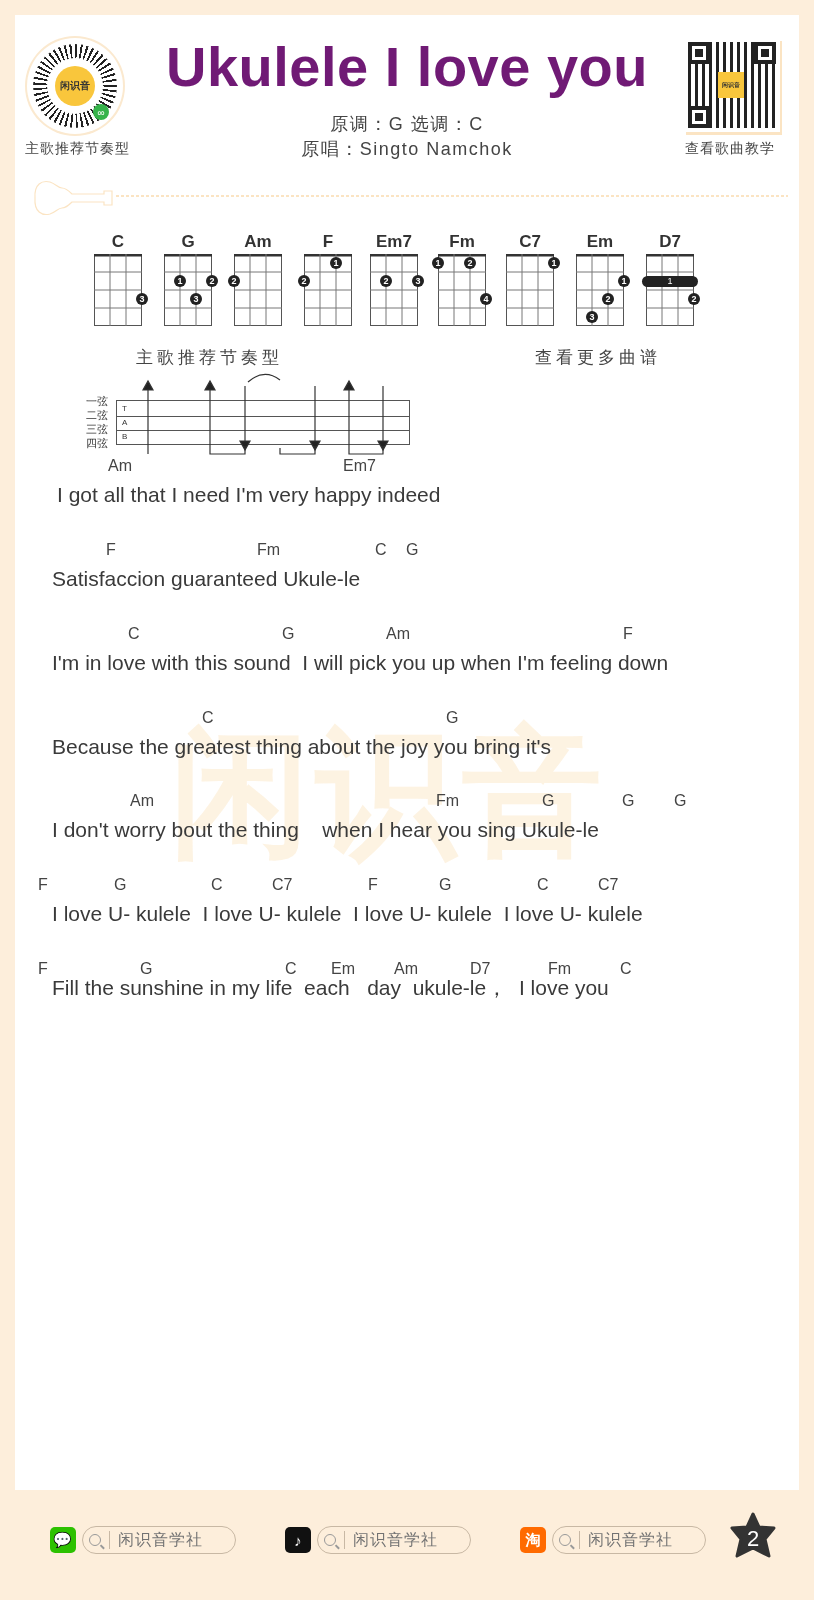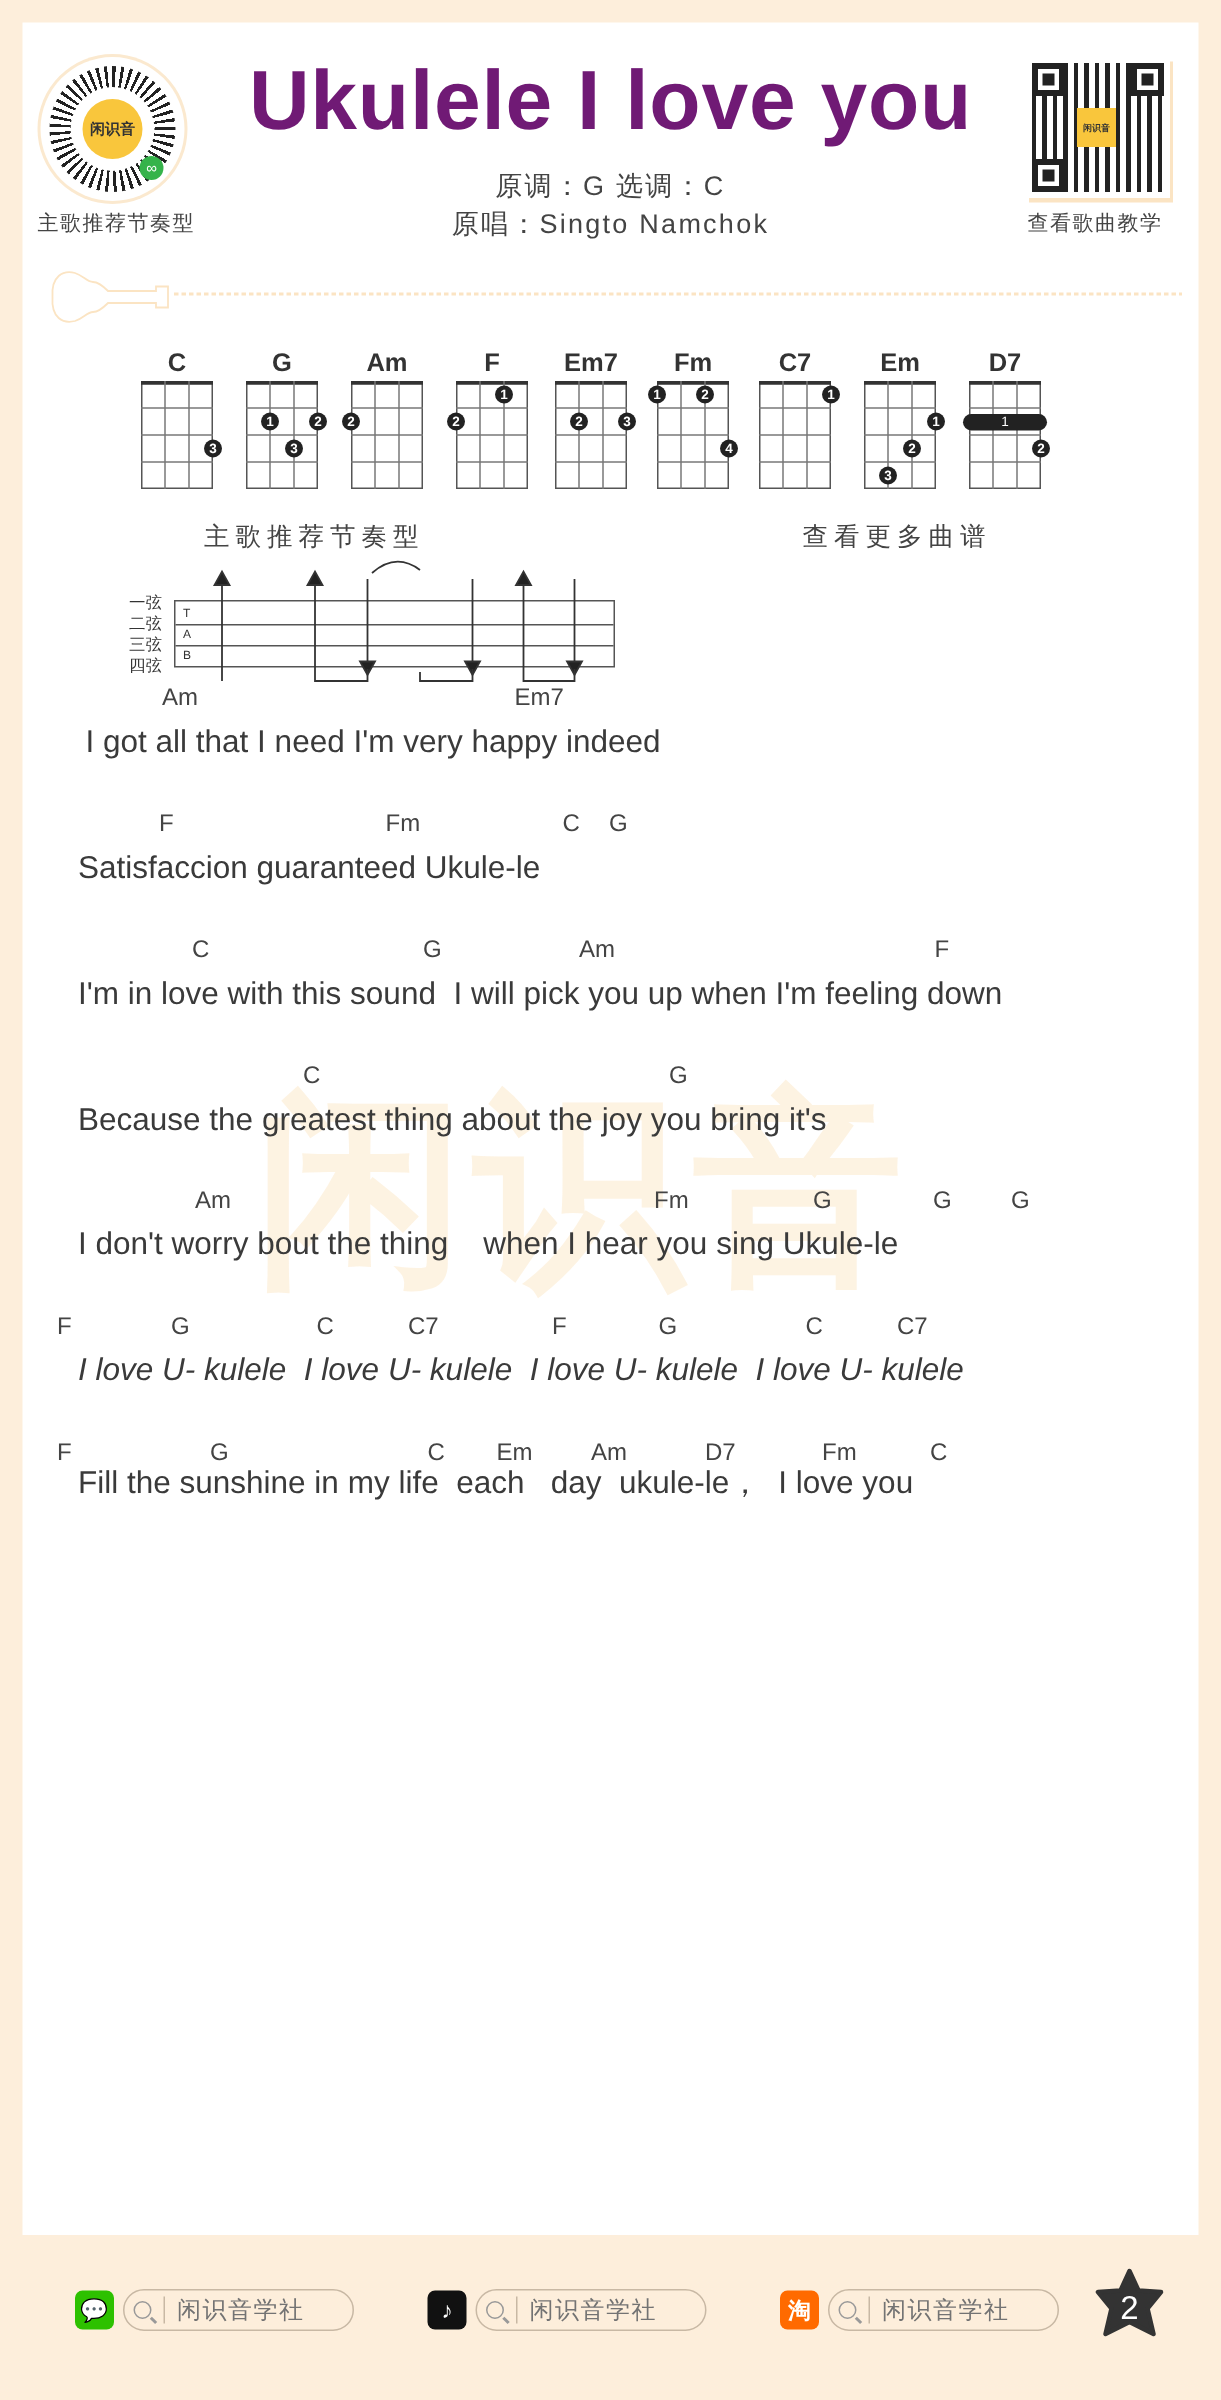--- a/index.html
+++ b/index.html
@@ -346,21 +346,21 @@
     <div class="chord-mark" style="left: 623px; top: 625px;">F</div>
     <div class="lyric-text" style="left: 52px; top: 735px;">Because the greatest thing about the joy you bring it's</div>
     <div class="chord-mark" style="left: 202px; top: 709px;">C</div>
     <div class="chord-mark" style="left: 446px; top: 709px;">G</div>
     <div class="lyric-text" style="left: 52px; top: 818px;">I don't worry bout the thing    when I hear you sing Ukule-le</div>
     <div class="chord-mark" style="left: 130px; top: 792px;">Am</div>
     <div class="chord-mark" style="left: 436px; top: 792px;">Fm</div>
     <div class="chord-mark" style="left: 542px; top: 792px;">G</div>
     <div class="chord-mark" style="left: 622px; top: 792px;">G</div>
     <div class="chord-mark" style="left: 674px; top: 792px;">G</div>
-    <div class="lyric-text" style="left: 52px; top: 902px; font-style: italic;">I love U- kulele  I love U- kulele  I love U- kulele  I love U- kulele</div>
+    <div class="lyric-text" style="left: 52px; top: 902px;">I love U- kulele  I love U- kulele  I love U- kulele  I love U- kulele</div>
     <div class="chord-mark" style="left: 38px; top: 876px;">F</div>
     <div class="chord-mark" style="left: 114px; top: 876px;">G</div>
     <div class="chord-mark" style="left: 211px; top: 876px;">C</div>
     <div class="chord-mark" style="left: 272px; top: 876px;">C7</div>
     <div class="chord-mark" style="left: 368px; top: 876px;">F</div>
     <div class="chord-mark" style="left: 439px; top: 876px;">G</div>
     <div class="chord-mark" style="left: 537px; top: 876px;">C</div>
     <div class="chord-mark" style="left: 598px; top: 876px;">C7</div>
     <div class="lyric-text" style="left: 52px; top: 974px;">Fill the sunshine in my life  each   day  ukule-le，  I love you</div>
     <div class="chord-mark" style="left: 38px; top: 960px;">F</div>

